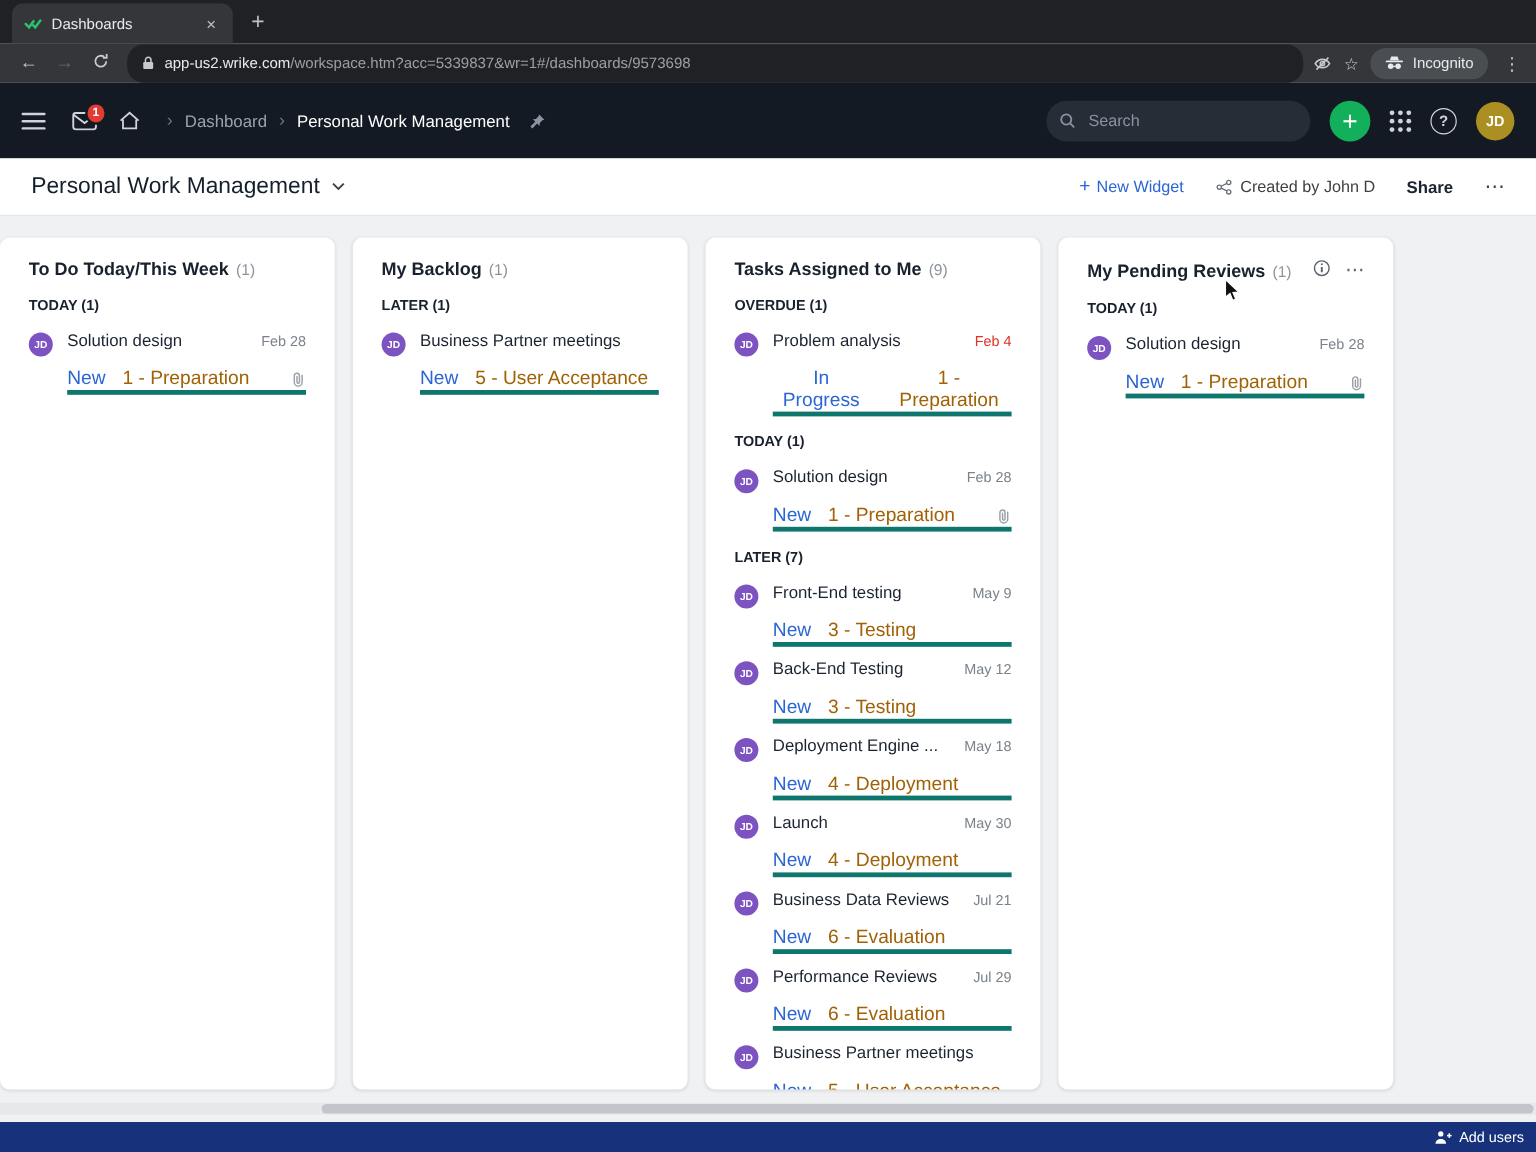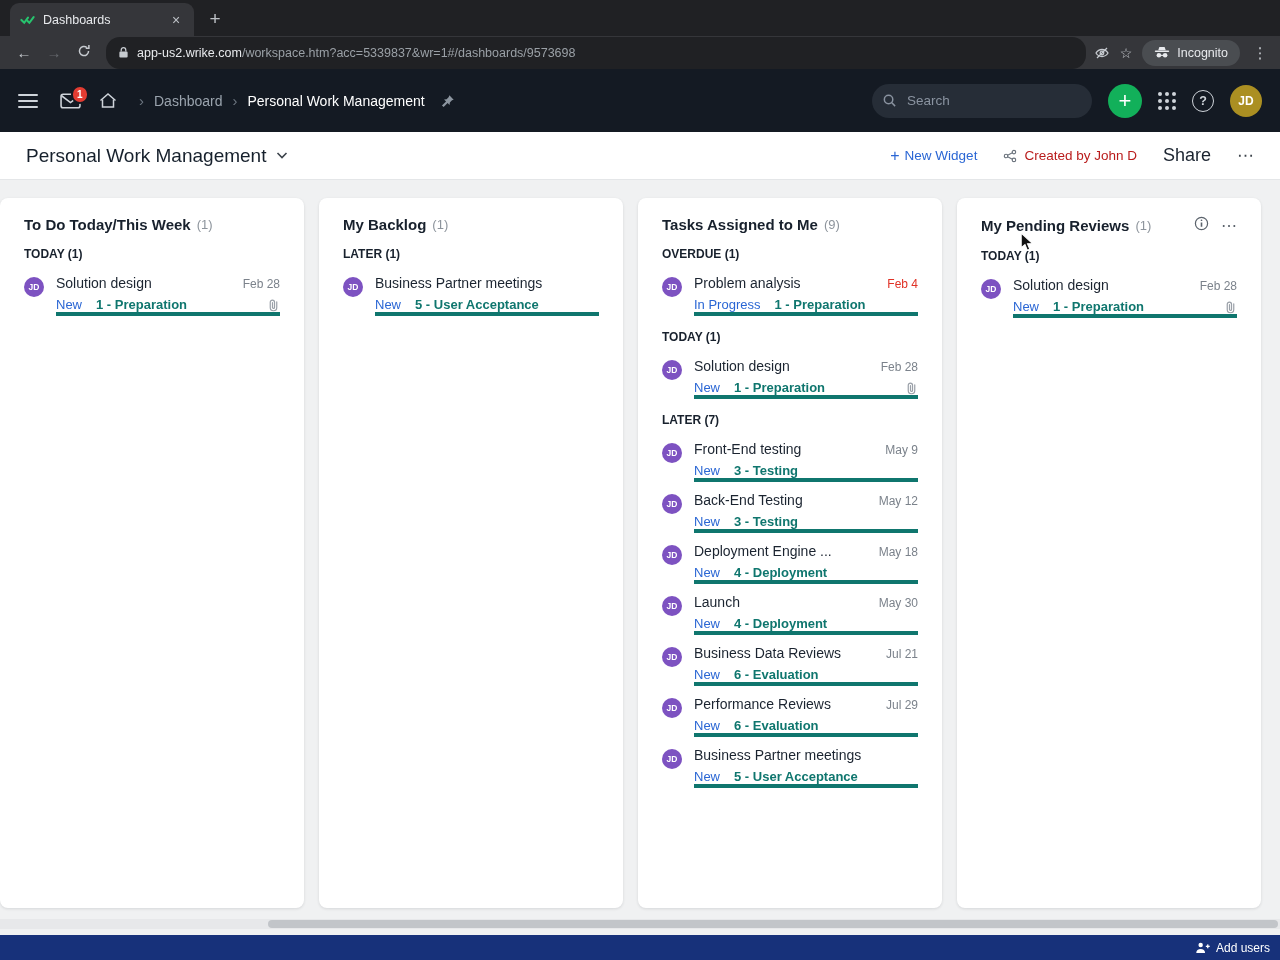--- a/index.html
+++ b/index.html
@@ -71,48 +71,48 @@
                 font-size:12px; font-weight:bold; display:flex; align-items:center; justify-content:center; }
 
   
   .page-header { height:48px; background:#fff; border-bottom:1px solid #e4e6e8;
                  display:flex; align-items:center; padding:0 26px; }
   .ph-title { font-size:19px; color:#16202c; }
   .ph-chev { margin-left:10px; display:flex; }
   .ph-right { margin-left:auto; display:flex; align-items:center; gap:26px; font-size:13.5px; }
   .new-widget { color:var(--accent-blue); display:flex; align-items:center; gap:5px; }
   .new-widget .plus { font-size:16px; }
-  .created-by { color:#b91c1c; display:flex; align-items:center; gap:7px; }
-  .share-btn { color:#1b2430; font-size:18px; }
+  .created-by { color:#404040; display:flex; align-items:center; gap:7px; }
+  .share-btn { color:#1b2430; font-size:14px;font-weight:bold; }
   .ph-more { color:#3c434b; font-size:17px; }
 
   
   .board { position:relative; height:755px; background:#f0f1f2; padding-top:18px;
            display:flex; gap:15px; align-items:flex-start; overflow:hidden; }
-  .widget { width:304px; height:710px; background:#fff; border-radius:8px; flex:none;
+  .widget { width:279px; height:710px; background:#fff; border-radius:8px; flex:none;
             box-shadow:0 1px 3px rgba(25,30,40,.12); padding:18px 24px 0; overflow:hidden; }
   .w-head { display:flex; align-items:center; margin-bottom:8px; }
   .w-title { font-size:15px; font-weight:bold; color:#18212d; }
   .w-count { font-size:13px; color:#8d949c; margin-left:6px; }
   .w-icons { margin-left:auto; display:flex; align-items:center; gap:12px; color:#5b636c; }
   .w-ic.more { font-size:16px; line-height:1; }
   .section-label { font-size:12px; font-weight:bold; color:#18212d; margin:14px 0 4px; }
   .task { display:flex; gap:12px; padding-top:10px; }
   .t-avatar { width:20px; height:20px; border-radius:50%; background:var(--avatar-purple); color:#fff;
               font-size:8.5px; font-weight:bold; display:flex; align-items:center; justify-content:center;
               margin-top:2px; flex:none; }
   .t-main { flex:1; min-width:0; border-bottom:4px solid #0f766e; }
   .t-line1 { display:flex; align-items:baseline; }
   .t-title { font-size:14px; color:#1b2430; flex:1; white-space:nowrap; overflow:hidden;
              text-overflow:ellipsis; padding-right:8px; }
   .t-date { font-size:12px; color:#7b828b; flex:none; }
   .t-date.overdue { color:var(--overdue-red); }
-  .t-line2 { display:flex; align-items:center; margin-top:6px; font-size:13px; min-height:15px;text-align:center; }
+  .t-line2 { display:flex; align-items:center; margin-top:16px; font-size:16px; min-height:15px;text-align:center; }
   .t-status { color:var(--accent-blue); }
-  .t-stage { color:#0f766e; margin-left:14px;font-weight:bold; }
+  .t-stage { color:#a16207; margin-left:14px; }
   .t-clip { margin-left:auto; display:flex; }
 
   
   .hscroll { position:absolute; left:0; right:0; bottom:6px; height:10px; background:#e7e8ea; }
   .hscroll .thumb { position:absolute; left:268px; right:2px; top:1px; height:8px;
                     border-radius:4px; background:#c2c5c9; }
   .footer { height:25px; background:var(--footer-navy); display:flex; align-items:center;
             justify-content:flex-end; gap:6px; padding:0 10px; color:#fff; font-size:12px;text-align:center; }
 
   .cursor { position:absolute; left:1020px; top:232px; z-index:50; pointer-events:none; }

